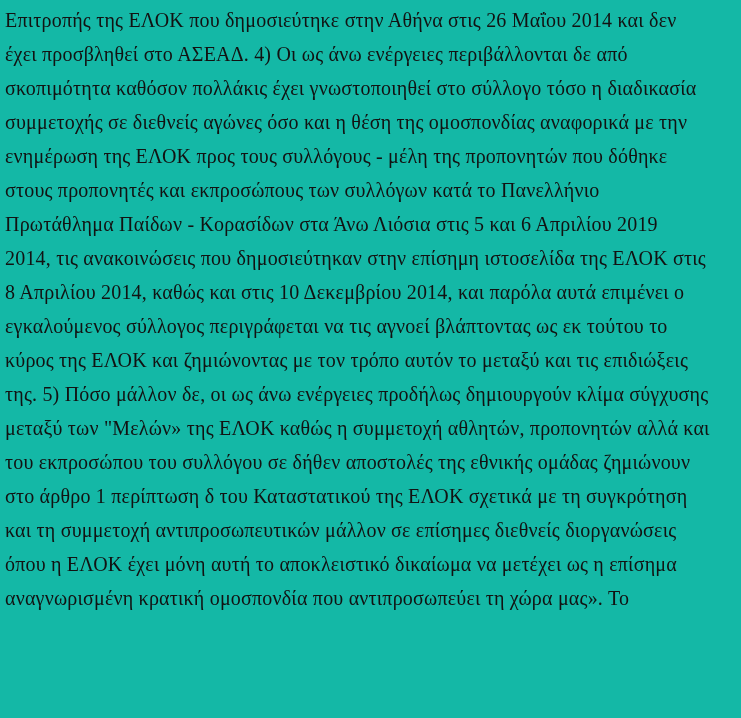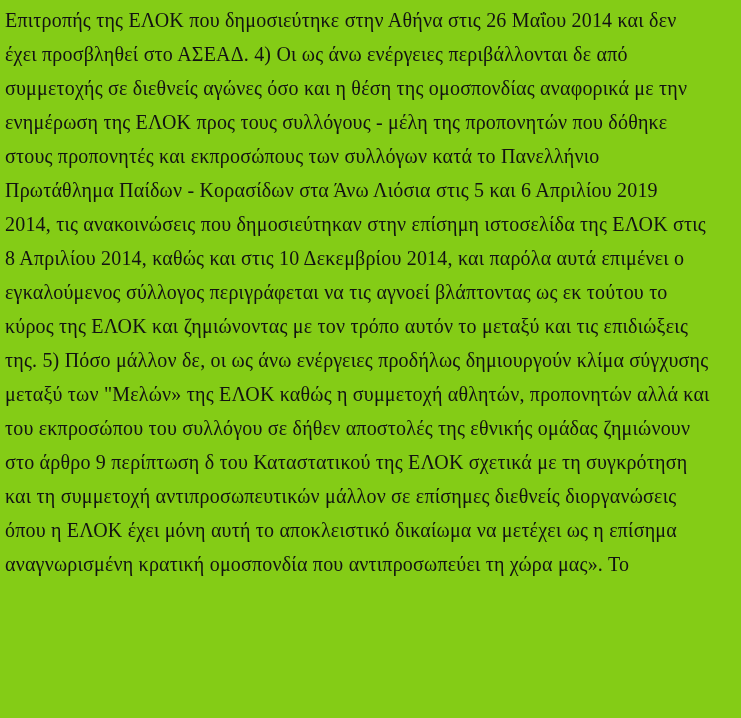--- a/index.html
+++ b/index.html
@@ -4,21 +4,21 @@
 <style>
   html, body {
     margin: 0;
     padding: 0;
     background: #ffffff;
   }
   .page {
     position: relative;
     width: 741px;
     height: 718px;
-    background: #84cc16;
+    background: #14b8a6;
     overflow: hidden;
     box-sizing: border-box;
     padding: 3px 9px 0 5px;
     font-family: "Liberation Serif", "DejaVu Serif", serif;
     color: #121212;
     -webkit-font-smoothing: antialiased;
   }
   .text-block {
     width: 100%;
   }
@@ -42,29 +42,30 @@
     width: 100%;
   }
 </style>
 </head>
 <body>
 
 <div class="page">
   <div class="text-block">
     <span class="line">Επιτροπής της ΕΛΟΚ που δημοσιεύτηκε στην Αθήνα στις 26 Μαΐου 2014 και δεν</span>
     <span class="line">έχει προσβληθεί στο ΑΣΕΑΔ. 4) Οι ως άνω ενέργειες περιβάλλονται δε από</span>
+    <span class="line">σκοπιμότητα καθόσον πολλάκις έχει γνωστοποιηθεί στο σύλλογο τόσο η διαδικασία</span>
     <span class="line">συμμετοχής σε διεθνείς αγώνες όσο και η θέση της ομοσπονδίας αναφορικά με την</span>
     <span class="line">ενημέρωση της ΕΛΟΚ προς τους συλλόγους - μέλη της προπονητών που δόθηκε</span>
     <span class="line">στους προπονητές και εκπροσώπους των συλλόγων κατά το Πανελλήνιο</span>
     <span class="line">Πρωτάθλημα Παίδων - Κορασίδων στα Άνω Λιόσια στις 5 και 6 Απριλίου 2019</span>
     <span class="line">2014, τις ανακοινώσεις που δημοσιεύτηκαν στην επίσημη ιστοσελίδα της ΕΛΟΚ στις</span>
     <span class="line">8 Απριλίου 2014, καθώς και στις 10 Δεκεμβρίου 2014, και παρόλα αυτά επιμένει ο</span>
     <span class="line">εγκαλούμενος σύλλογος περιγράφεται να τις αγνοεί βλάπτοντας ως εκ τούτου το</span>
     <span class="line">κύρος της ΕΛΟΚ και ζημιώνοντας με τον τρόπο αυτόν το μεταξύ και τις επιδιώξεις</span>
     <span class="line">της. 5) Πόσο μάλλον δε, οι ως άνω ενέργειες προδήλως δημιουργούν κλίμα σύγχυσης</span>
     <span class="line">μεταξύ των "Μελών» της ΕΛΟΚ καθώς η συμμετοχή αθλητών, προπονητών αλλά και</span>
     <span class="line">του εκπροσώπου του συλλόγου σε δήθεν αποστολές της εθνικής ομάδας ζημιώνουν</span>
-    <span class="line">στο άρθρο 9 περίπτωση δ του Καταστατικού της ΕΛΟΚ σχετικά με τη συγκρότηση</span>
+    <span class="line">στο άρθρο 1 περίπτωση δ του Καταστατικού της ΕΛΟΚ σχετικά με τη συγκρότηση</span>
     <span class="line">και τη συμμετοχή αντιπροσωπευτικών μάλλον σε επίσημες διεθνείς διοργανώσεις</span>
     <span class="line">όπου η ΕΛΟΚ έχει μόνη αυτή το αποκλειστικό δικαίωμα να μετέχει ως η επίσημα</span>
     <span class="line">αναγνωρισμένη κρατική ομοσπονδία που αντιπροσωπεύει τη χώρα μας». Το</span>
   </div>
 </div>
 
 </body></html>

